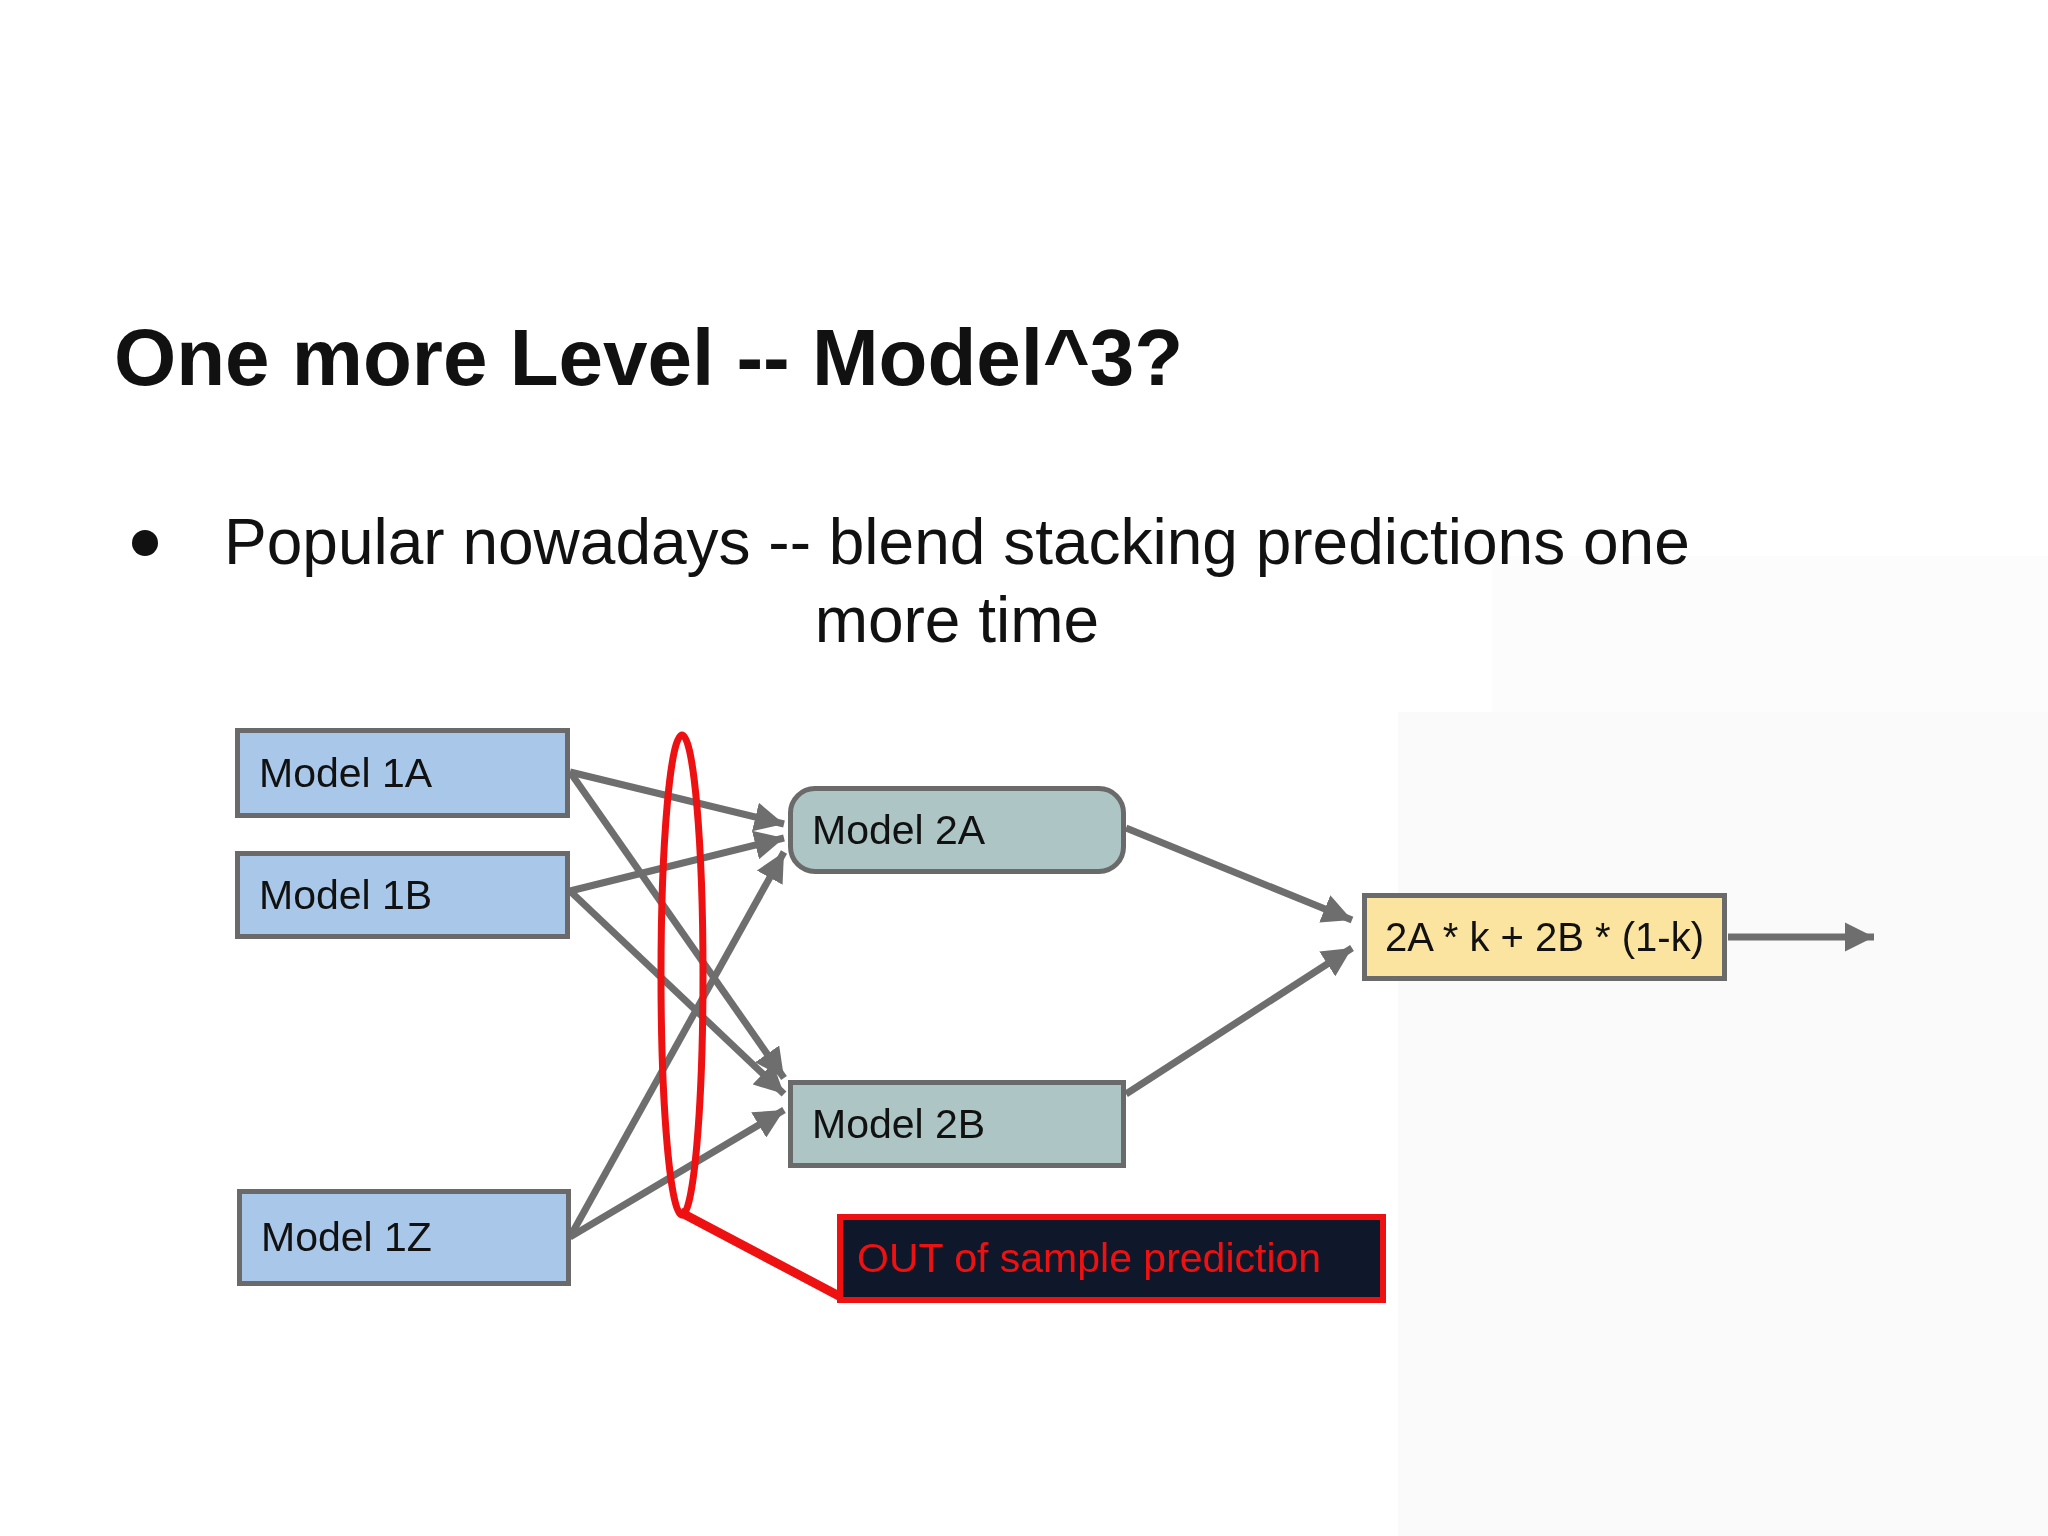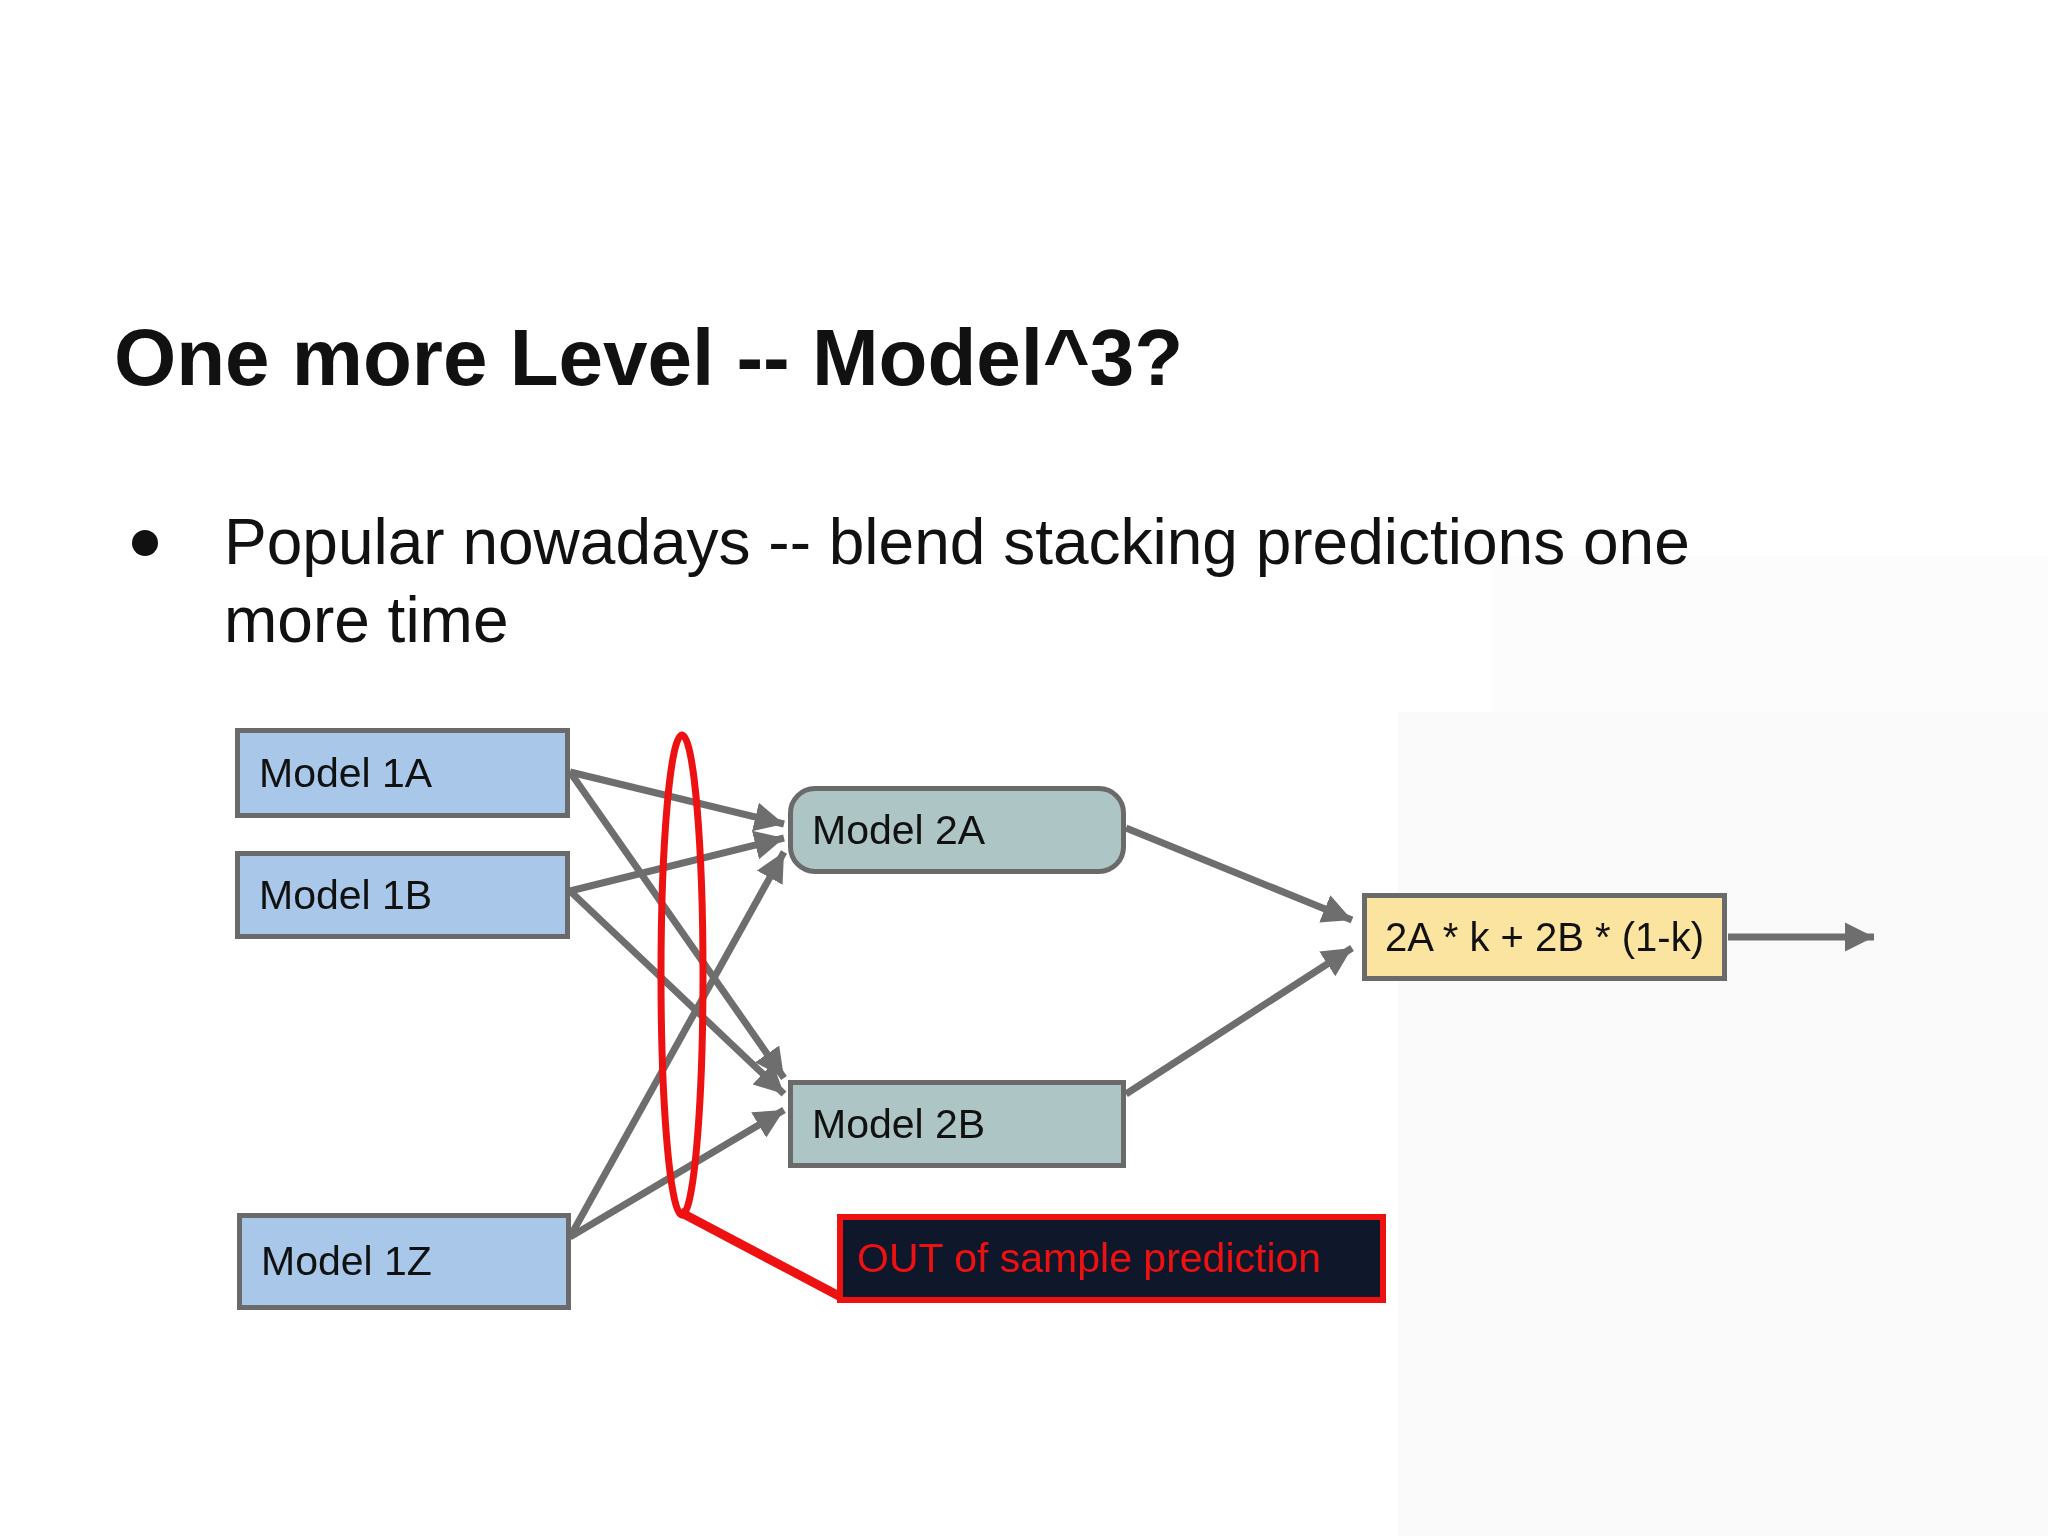--- a/index.html
+++ b/index.html
@@ -11,34 +11,34 @@
   .bg-tint-high{position:absolute;left:1492px;top:556px;width:556px;height:158px;background:#fcfcfc;}
   .title{
     position:absolute;left:114px;top:318px;width:1400px;
     font-size:80px;font-weight:bold;line-height:1.0;white-space:nowrap;
   }
   .bullet-row{position:absolute;left:132px;top:503px;width:1700px;display:flex;align-items:flex-start;}
   .bullet-dot{
     width:26px;height:26px;margin-top:27px;border-radius:50%;background:#111;flex:0 0 auto;
     overflow:hidden;color:transparent;font-size:2px;
   }
-  .bullet-text{margin-left:66px;font-size:64px;line-height:78px;}
+  .bullet-text{margin-left:66px;font-size:64px;line-height:78px;text-align:center;}
   .diagram-svg{position:absolute;left:0;top:0;width:2048px;height:1536px;}
   .aline{stroke:var(--arrow-gray,#6e6e6e);stroke-width:7;fill:none;marker-end:url(#ah);}
   #ah path{fill:var(--arrow-gray,#6e6e6e);}
   .rline{stroke:var(--annotation-red,#ee1111);fill:none;}
   .box{
     position:absolute;box-sizing:border-box;border:5px solid var(--box-border,#6a6a6a);
     display:flex;align-items:center;font-size:41px;padding-left:19px;white-space:nowrap;
   }
   .box-l1{background:var(--level1-fill,#a9c7e8);}
   .box-l2{background:var(--level2-fill,#adc5c4);}
   .box-m1a{left:235px;top:728px;width:335px;height:90px;}
   .box-m1b{left:235px;top:851px;width:335px;height:88px;}
-  .box-m1z{left:237px;top:1189px;width:334px;height:97px;margin-top:24px;}
+  .box-m1z{left:237px;top:1189px;width:334px;height:97px;}
   .box-m2a{left:788px;top:786px;width:338px;height:88px;border-radius:27px;}
   .box-m2b{left:788px;top:1051px;width:338px;height:88px;margin-top:29px;}
   .box-formula{
     left:1362px;top:893px;width:365px;height:88px;background:var(--formula-fill,#fbe49f);
     justify-content:center;padding-left:0;font-size:40px;
   }
   .box-annotation{
     left:837px;top:1214px;width:549px;height:89px;background:#0f172a;
     border:6px solid var(--annotation-red,#ee1111);color:var(--annotation-red,#ee1111);
     font-size:41px;padding-left:14px;

